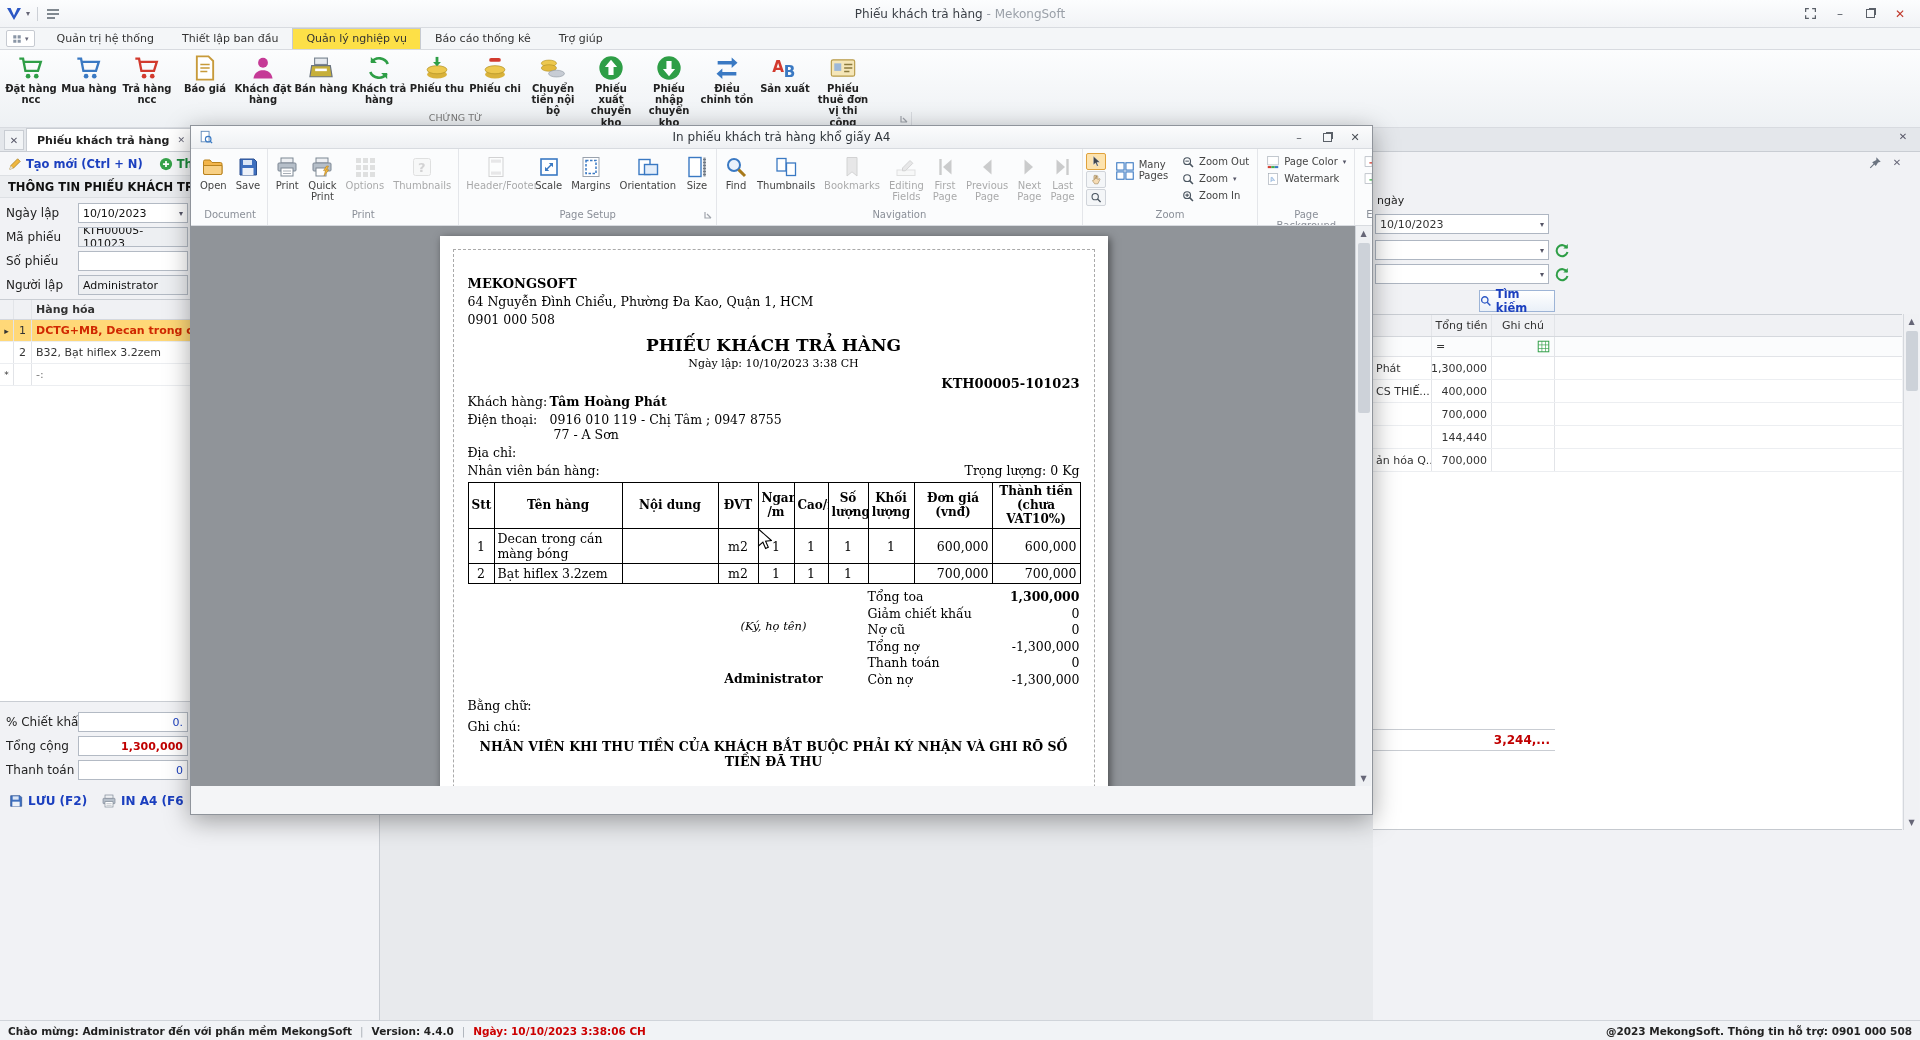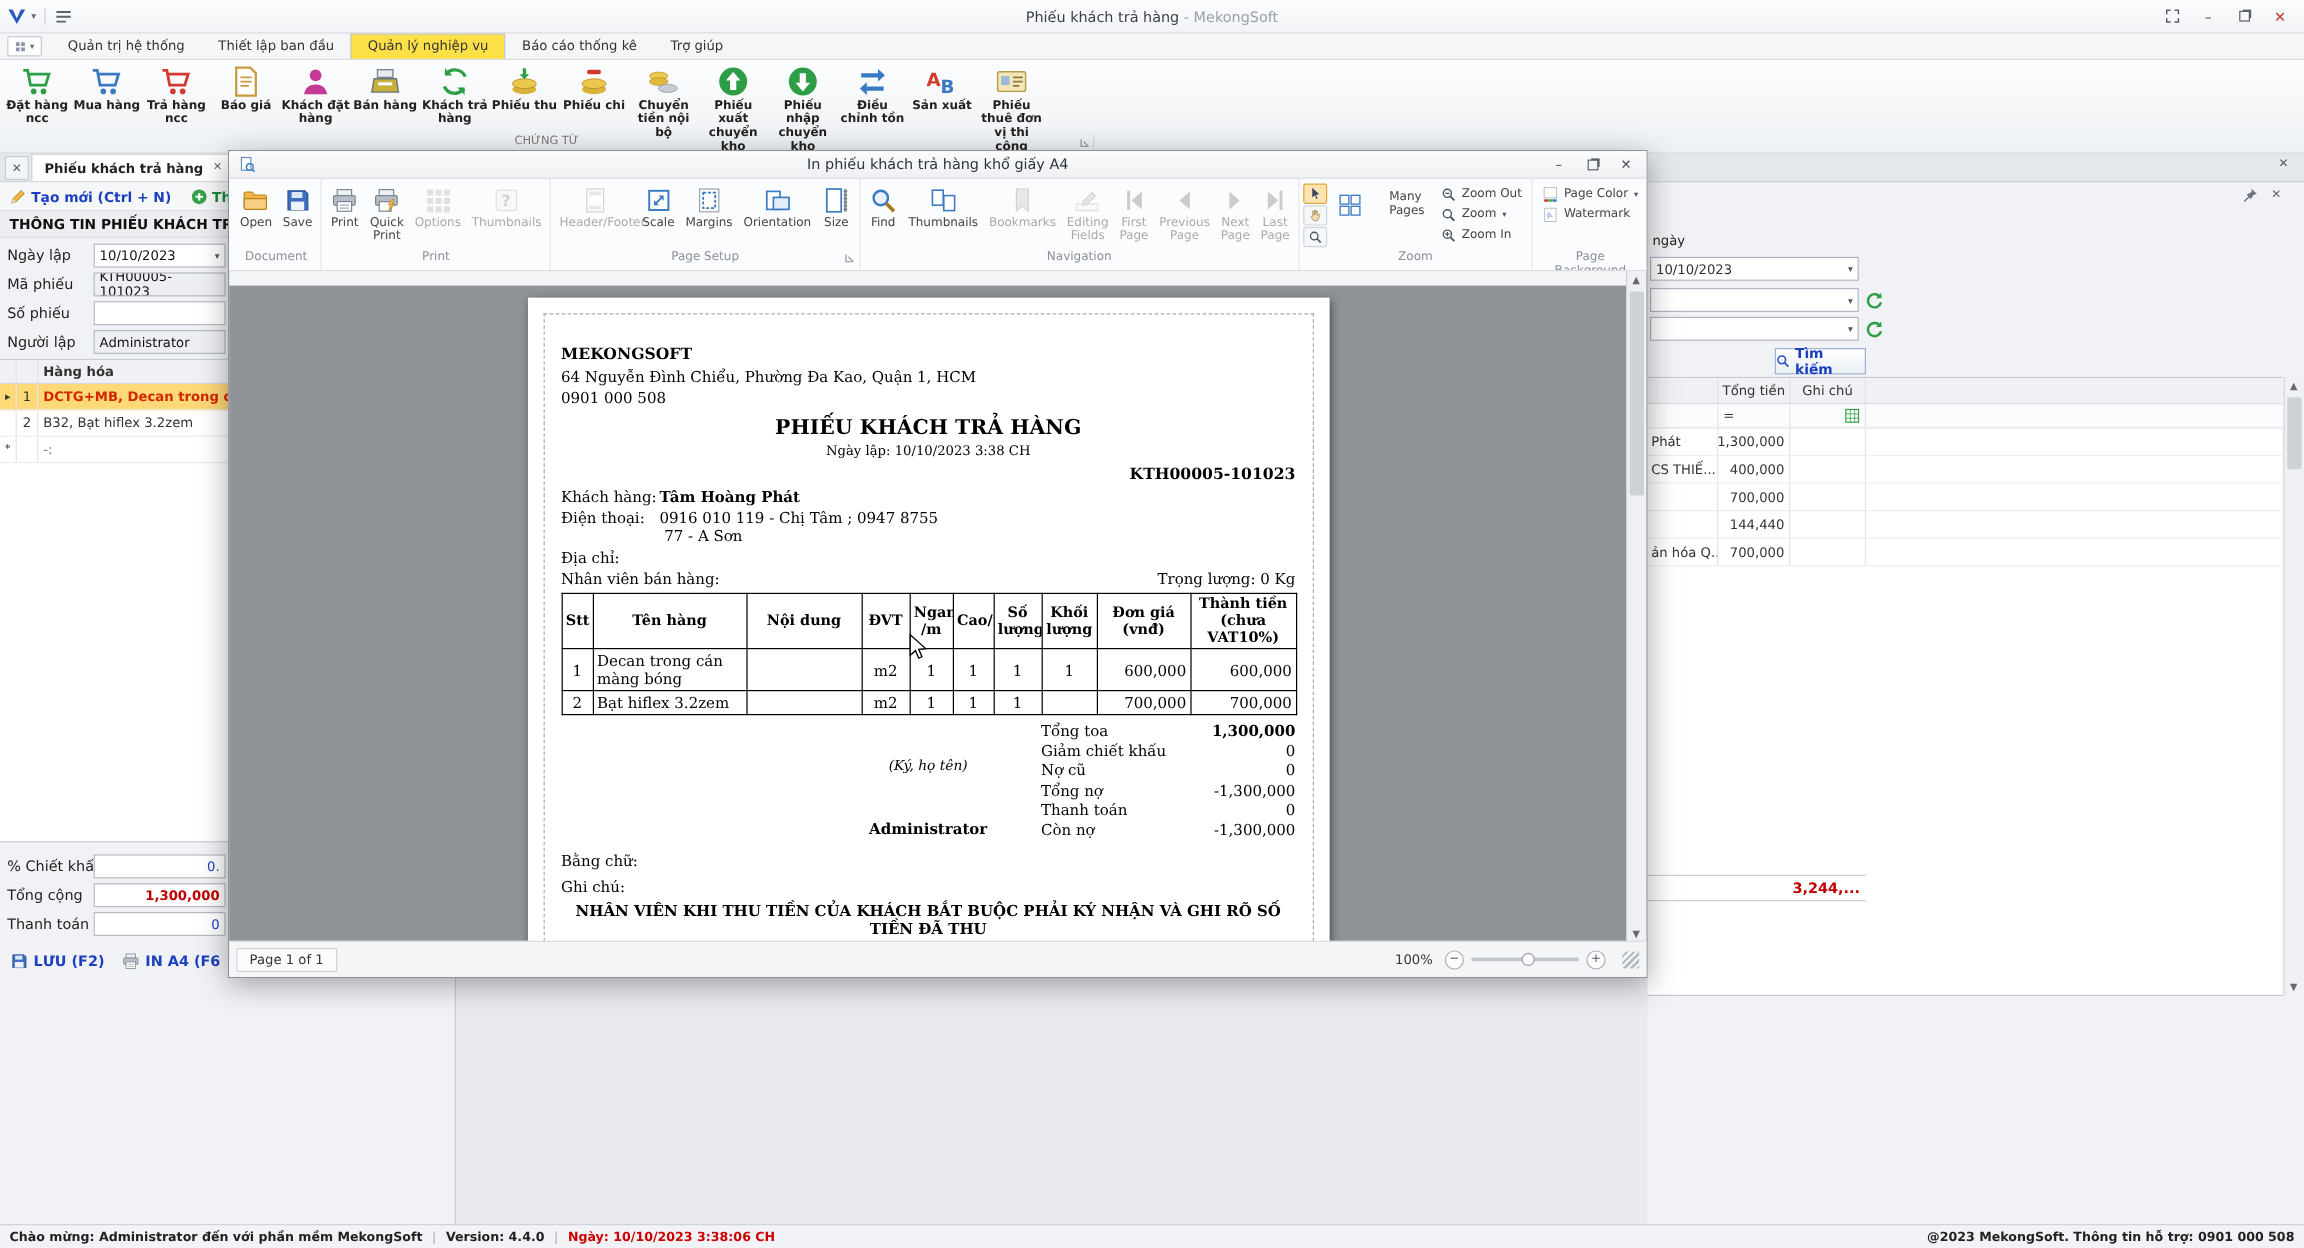--- a/index.html
+++ b/index.html
@@ -117,31 +117,31 @@
 .tbtn{display:flex;flex-direction:column;align-items:center;justify-content:flex-start;gap:2px;padding:3px 3px 1px;border:1px solid transparent;border-radius:2px}
 .ticon{width:24px;height:24px;flex:none}
 .tlb{font-size:10px;color:#444;text-align:center;line-height:1.08;max-width:60px}
 .tbtn.disabled{opacity:.45;filter:grayscale(1)}
 .tglabel{height:15px;font-size:10px;color:#8a8f98;text-align:center;position:relative;padding:1px 8px 0}
 .glaunch{position:absolute;right:0;top:2px;width:10px;height:10px;opacity:.8}
 .zoomwrap{gap:4px}
 .ztools{display:flex;flex-direction:column;gap:1px;padding-top:2px}
 .mini{width:20px;height:17px;border:1px solid #d0d4da;background:#f4f6f8;border-radius:2px;padding:1px;display:block}
 .mini.activeTool{background:#fde3ae;border-color:#e0a23c}
-.tbtn.mp{flex-direction:row;gap:22px;padding-top:8px}
+.tbtn.mp{flex-direction:row;gap:3px;padding-top:8px}
 .tbtn.mp .ticon{width:22px;height:22px}
 .tbtn.mp .tlb{max-width:46px;text-align:left}
 .zcol{display:flex;flex-direction:column;padding-top:2px}
 .tbtn.srow{flex-direction:row;align-items:center;gap:4px;padding:1px 4px;height:17px}
 .sic{width:14px;height:14px;flex:none}
 .slb{font-size:10px;color:#444;white-space:nowrap}
 .ddc{font-size:7px;color:#556;margin-left:1px}
 .tgroup.export{margin-left:auto}
 
-.dpreview{position:absolute;left:0;top:112px;width:1165px;height:560px;background:#909499;overflow:hidden}
+.dpreview{position:absolute;left:0;top:100px;width:1165px;height:560px;background:#909499;overflow:hidden}
 .page{width:668px;margin:10px auto 0;height:1200px;background:#fff;box-shadow:2px 2px 8px rgba(0,0,0,.5);position:relative;font-family:"DejaVu Serif","Liberation Serif",serif;color:#000}
 .pmargins{position:absolute;inset:13px;border:1px dashed #aaa}
 .pagein{position:absolute;left:28px;right:28px;top:40px}
 .company{font-size:13px;font-weight:bold}
 .addr{font-size:12.5px;margin-top:3px}
 .doctitle{text-align:center;font-size:17px;font-weight:bold;margin-top:8px}
 .docdate{text-align:center;font-size:11px;margin-top:2px}
 .doccode{text-align:right;font-size:13px;font-weight:bold;margin-top:6px}
 .drow{font-size:12.5px;margin-top:3px;display:flex}
 .drow .lbl{width:82px;flex:none}
@@ -1103,32 +1103,20 @@
         </div>
       </div>
     </div>
 
     <div class="dvscroll">
       <span class="sbtn">▲</span>
       <span class="sthumb"></span>
       <span class="sbtn b">▼</span>
     </div>
 
-    <div class="dstatus">
-      <div class="pageinfo">Page 1 of 1</div>
-      <div class="zoomctrl">
-        <span class="zval">100%</span>
-        <span class="zbtn">−</span>
-        <div class="ztrack">
-            <div class="zthumb"></div>
-          </div>
-        <span class="zbtn">+</span>
-        <span class="grip"></span>
-      </div>
-    </div>
   </div>
 
   <svg id="cursor" viewBox="0 0 15 23">
       <path d="M1.5 1v17l4.4-3.8 2.7 6.3 2.7-1.2-2.7-6.2 5.8-.6z" fill="#fff" stroke="#000" stroke-width="1.1"></path>
     </svg>
 
   <div id="appstatus">
     <span class="bsg">Chào mừng: Administrator đến với phần mềm MekongSoft</span>
     <span class="sep">|</span>
     <span class="bsg">Version: 4.4.0</span>

